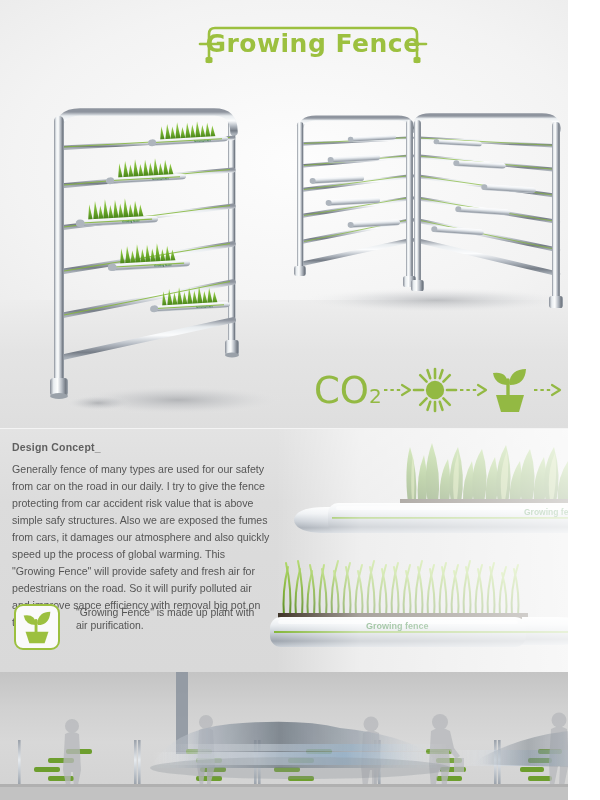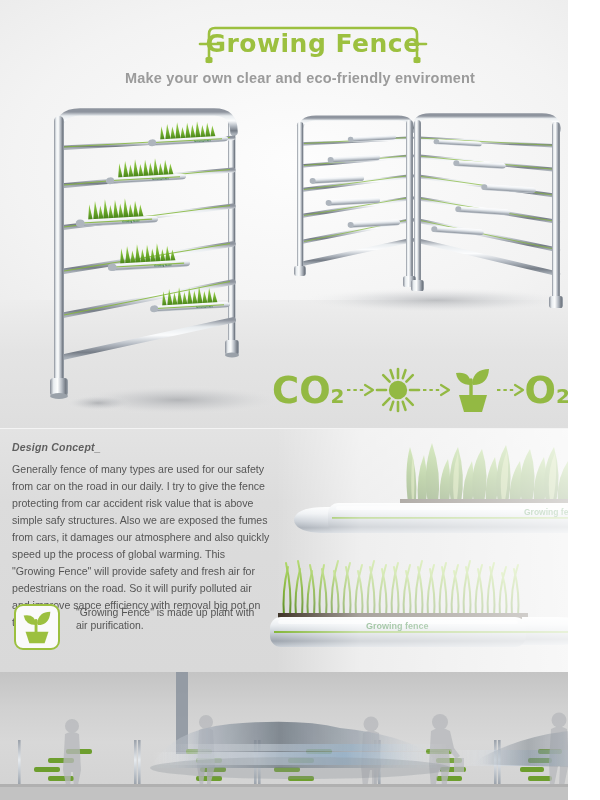--- a/index.html
+++ b/index.html
@@ -52,43 +52,43 @@
     background:linear-gradient(#e3e3e3 0%, #dcdcdc 30%, #d9d9d9 100%);
     border-top:1px solid #f4f4f4;
   }
   .concept-white {
     position:absolute; left:0; top:0; width:600px; height:244px;
     background:linear-gradient(90deg, rgba(255,255,255,0) 46%, rgba(255,255,255,.55) 60%, rgba(255,255,255,.85) 100%);
     pointer-events:none;
   }
   .concept-title {
     position:absolute; left:12px; top:12px;
-    font-size:10.5px; font-weight:bold; color:#5f5f5f; letter-spacing:.2px;font-style:italic;
+    font-size:10.5px; font-weight:bold; color:#5f5f5f; letter-spacing:.2px;
   }
   .concept-body {
     position:absolute; left:12px; top:32px; width:258px;
     font-size:10.6px; line-height:17px; color:#555555; text-align:left;
   }
   .pot-badge {
     position:absolute; left:14px; top:604px; width:46px; height:46px;
     border:2.5px solid #9cc03f; border-radius:9px; background:#fafafa;
   }
   .pot-caption {
     position:absolute; left:76px; top:606px; width:180px;
     font-size:10.4px; line-height:13px; color:#555555;
   }
 
   
   .eq {
     position:absolute; left:272px; top:358px; width:324px; height:64px;
     display:flex; align-items:center; gap:0px;
   }
   .eq-text {
-    font-family:"DejaVu Sans", sans-serif; font-weight:bold;
-    font-size:37px; color:#93b943; line-height:1;
+    font-family:"DejaVu Sans", sans-serif; font-weight:normal;
+    font-size:37px; color:#93b943; line-height:1;margin-left:42px;
   }
   .eq-text sub { font-size:20px; vertical-align:baseline; }
   .eq-arrow { width:30px; height:20px; flex:0 0 30px; }
 
   
   .street {
     position:absolute; left:0; top:672px; width:600px; height:128px;
     overflow:hidden; background:linear-gradient(#c9c9c9 0%, #cfcfcf 22%, #d8d8d8 55%, #d2d2d2 100%);
   }
   .street-sky {
@@ -110,21 +110,20 @@
           <path d="M14 38 L14 10 Q14 4 20 4 L216 4 Q222 4 222 10 L222 38"></path>
           <line x1="5" y1="20" x2="24" y2="20"></line>
           <line x1="212" y1="20" x2="231" y2="20"></line>
         </g>
         <rect x="10.5" y="33" width="7" height="6" rx="1.6" fill="#9cc03f"></rect>
         <rect x="218.5" y="33" width="7" height="6" rx="1.6" fill="#9cc03f"></rect>
       </svg>
       <div class="logo-text">Growing Fence</div>
     </div>
 
-    <div class="tagline">Make your own clear and eco-friendly enviroment</div>
 
     <svg class="render" style="left:28px; top:100px; width:252px; height:322px;" viewBox="0 0 252 322">
       <defs>
         <linearGradient id="chrome" x1="0" y1="0" x2="0" y2="1">
           <stop offset="0%" stop-color="#8e949e"></stop>
           <stop offset="18%" stop-color="#e8ecef"></stop>
           <stop offset="40%" stop-color="#fbfcfd"></stop>
           <stop offset="62%" stop-color="#b9bfc7"></stop>
           <stop offset="85%" stop-color="#767d87"></stop>
           <stop offset="100%" stop-color="#a9b0b8"></stop>

